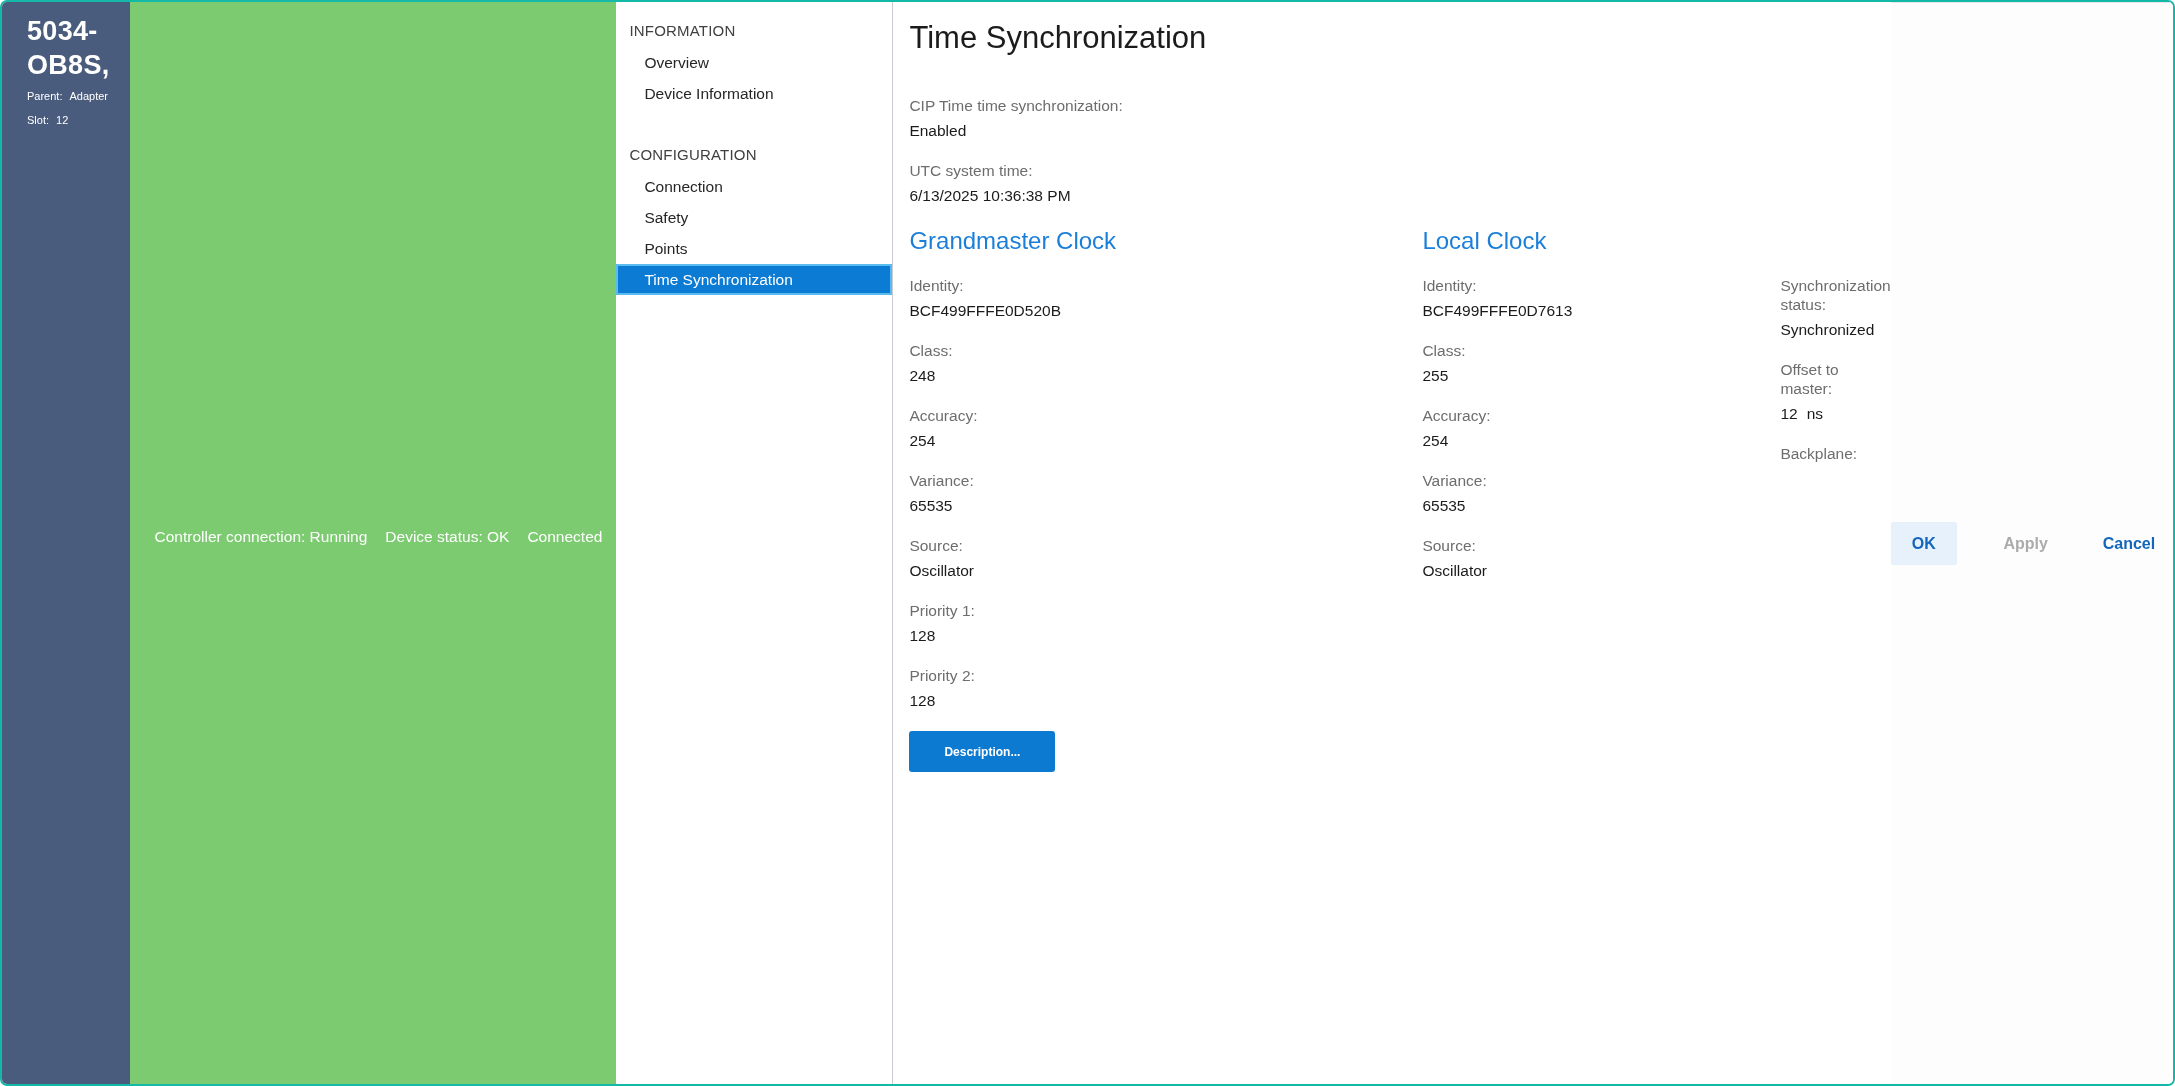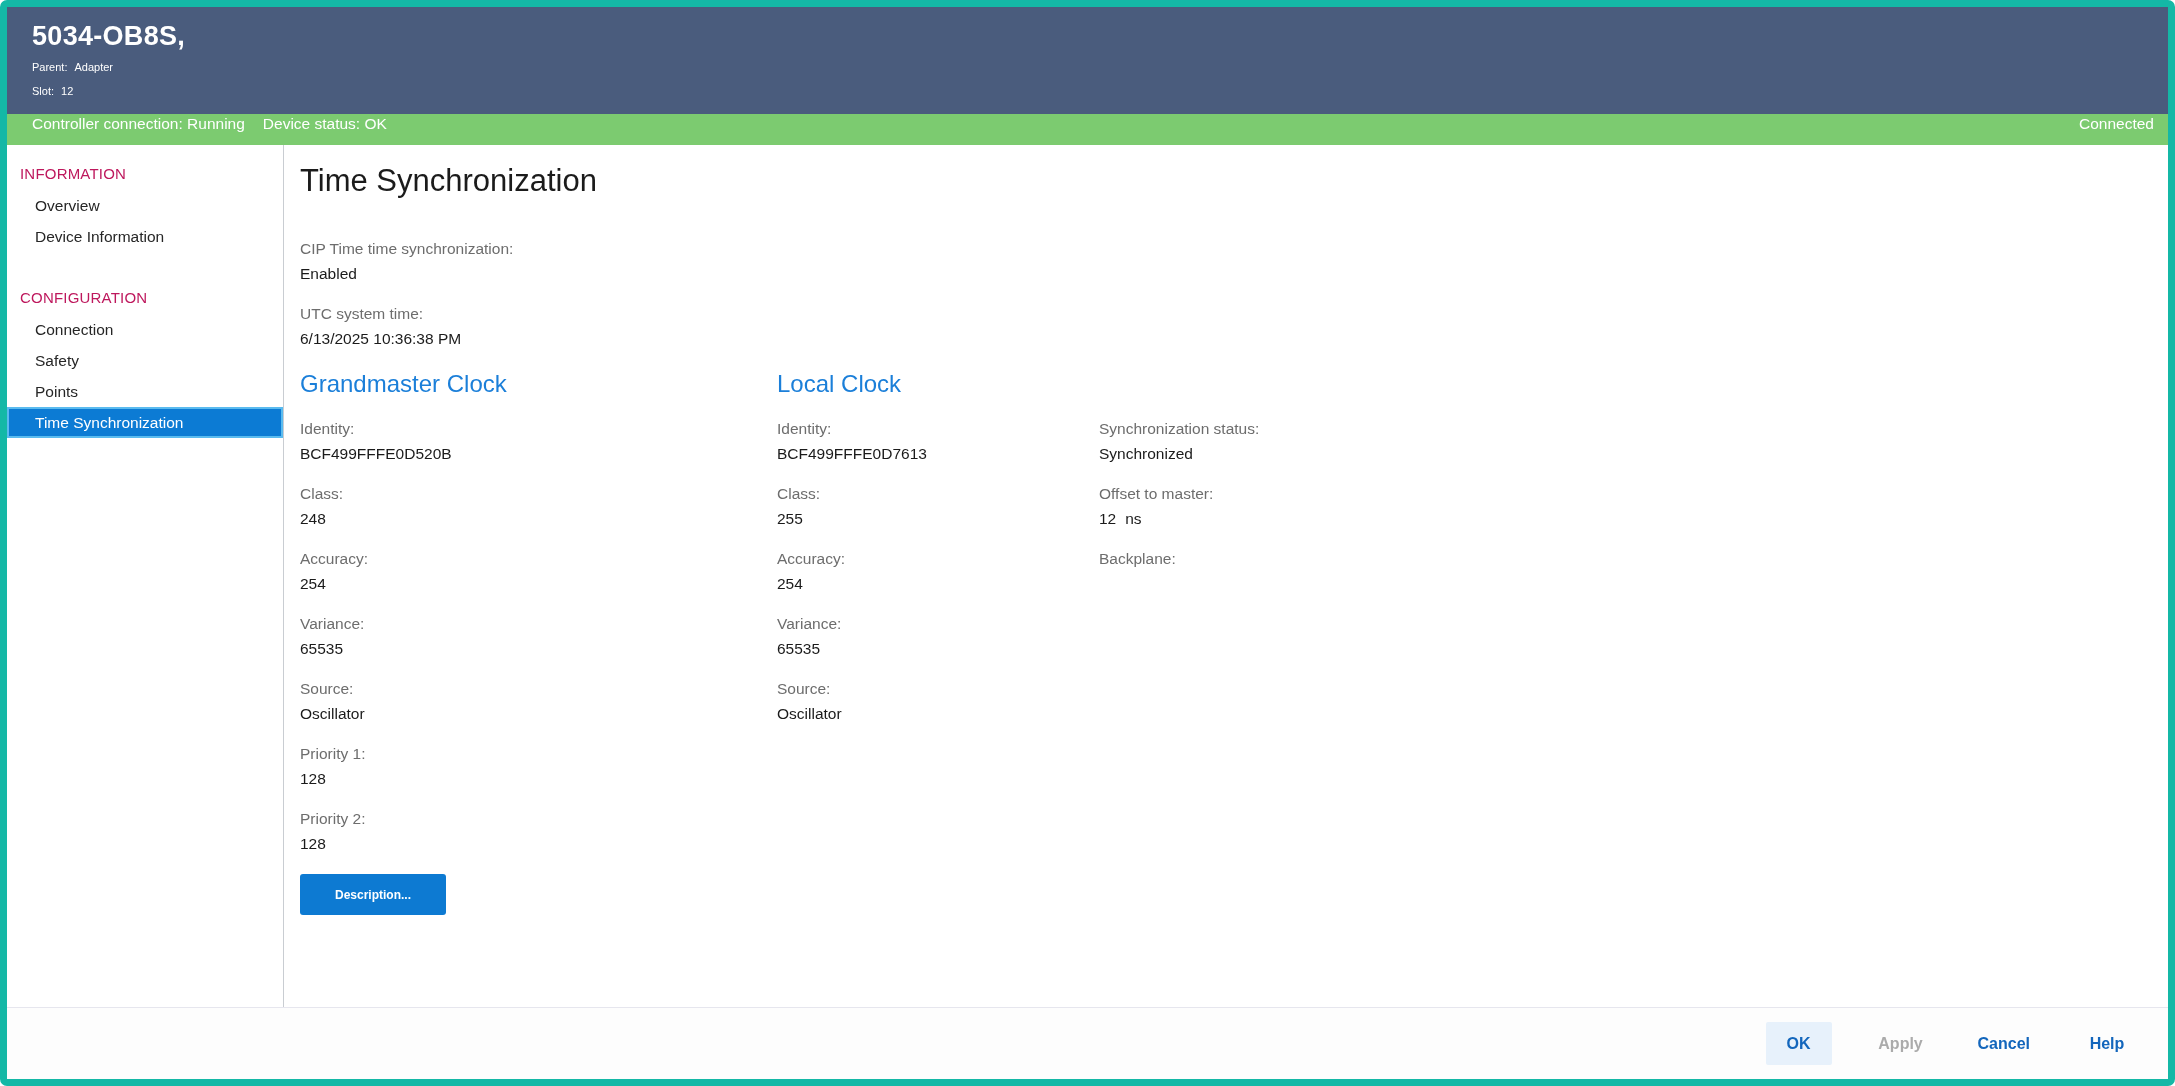--- a/index.html
+++ b/index.html
@@ -1,26 +1,26 @@
 <!DOCTYPE html>
 <html><head>
 <meta charset="utf-8">
 <style>
   html,body { margin:0; padding:0; background:#ffffff; }
   * { box-sizing:border-box; }
 
   .window {
     position:relative;
     width:2175px; height:1086px;
-    border:7px solid #14b8a6;
+    border:2px solid #14b8a6;
     border-radius:7px;
     overflow:hidden;
     background:#ffffff;
     font-family:"Liberation Sans", sans-serif;
-    display:flex; flex-direction:column;
+    display:flex; flex-direction:row;
   }
 
   
   .titlebar {
     flex:0 0 107px;
     background:#4A5C7D;
     color:#ffffff;
     padding:12px 20px 0 25px;
   }
   .title { font-size:27px; font-weight:700; line-height:34px; letter-spacing:0.3px; }
@@ -42,21 +42,21 @@
 
   
   .body { flex:1 1 auto; display:flex; min-height:0; }
 
   .sidebar {
     flex:0 0 277px; width:277px;
     border-right:1px solid #C9CDD2;
     padding-top:13px;
   }
   .side-header {
-    font-size:15px; color:#be185d;
+    font-size:15px; color:#404040;
     height:32px; line-height:32px;
     padding-left:13px;
     letter-spacing:0.2px;
   }
   .side-header.second { margin-top:30px; }
   .side-item {
     font-size:15.5px; color:#262626;
     height:31px; line-height:31px;
     padding-left:28px;
     cursor:pointer;
@@ -74,21 +74,21 @@
     font-size:31px; font-weight:400; color:#1B1B1B;
     line-height:37px;
     margin:17px 0 40px 0;
   }
 
   .fg { margin-bottom:21px; }
   .fg .lbl { font-size:15.5px; color:#6D6D6D; line-height:19px; margin-bottom:6px; }
   .fg .val { font-size:15.5px; color:#1B1B1B; line-height:19px; }
   .fg .unit { margin-left:9px; }
 
-  .cols { display:flex; align-items:flex-start; }
+  .cols { display:flex; align-items:flex-start;gap:36px; }
   .col1 { width:477px; flex:0 0 477px; }
   .col2 { width:322px; flex:0 0 322px; }
   .col3 { flex:1 1 auto; padding-top:50px; }
 
   h2.clock-heading {
     font-size:24px; font-weight:400; color:#1B7FD9;
     line-height:30px;
     margin:0 0 20px 0;
   }
 

